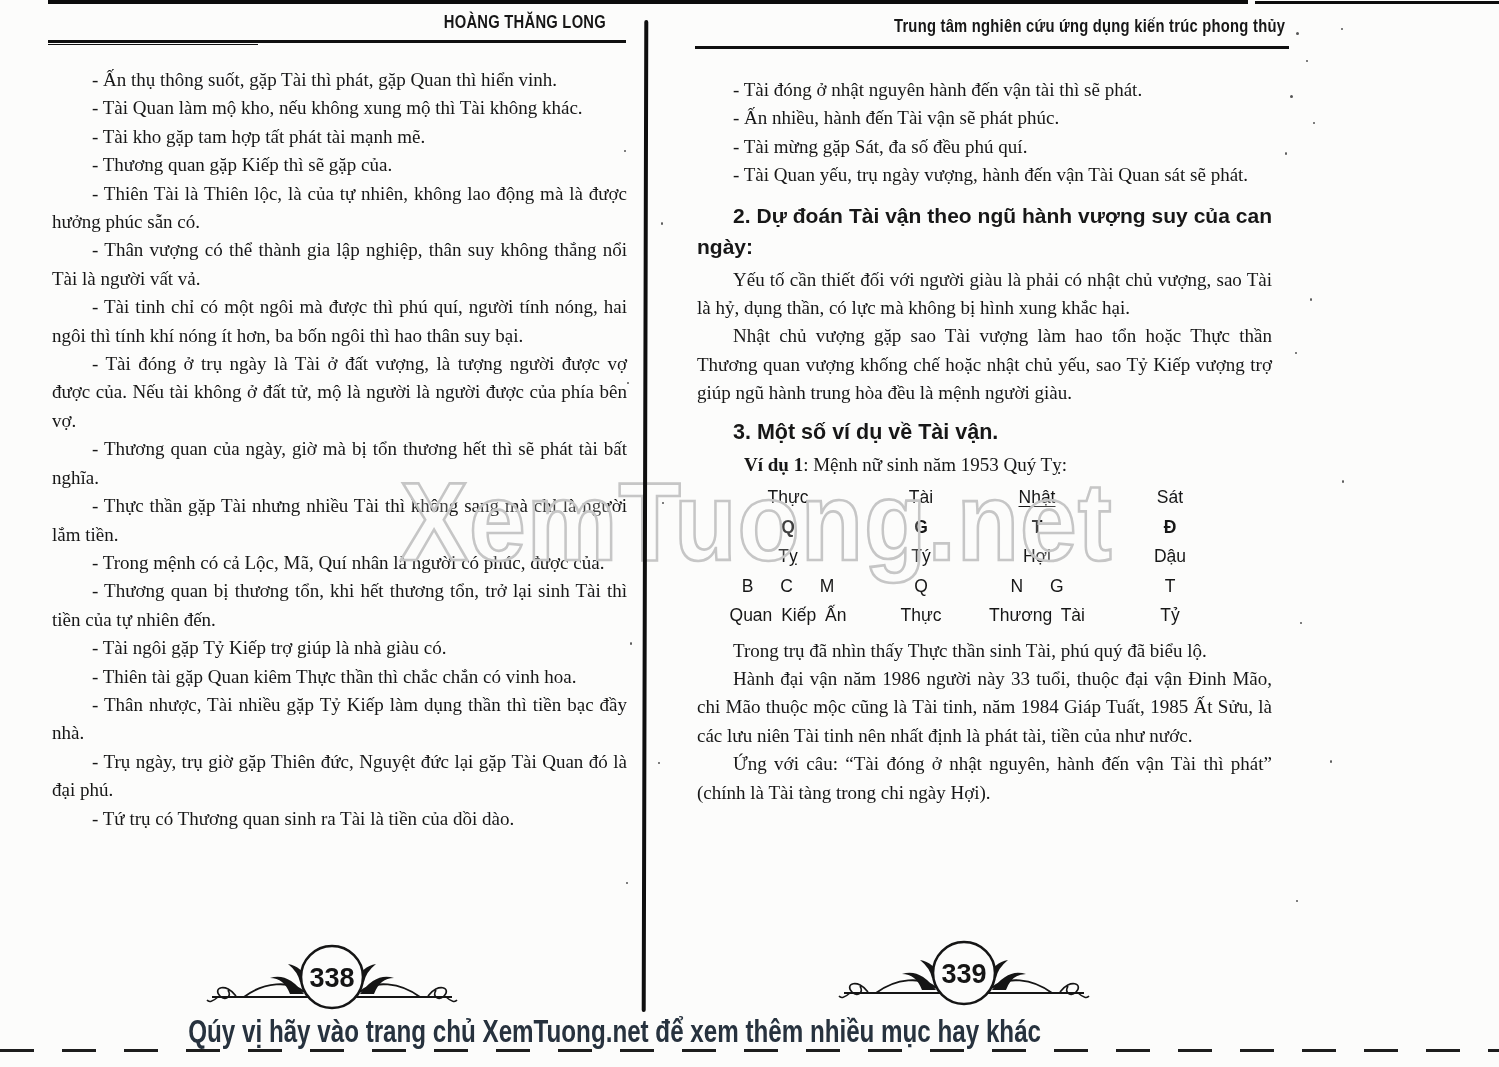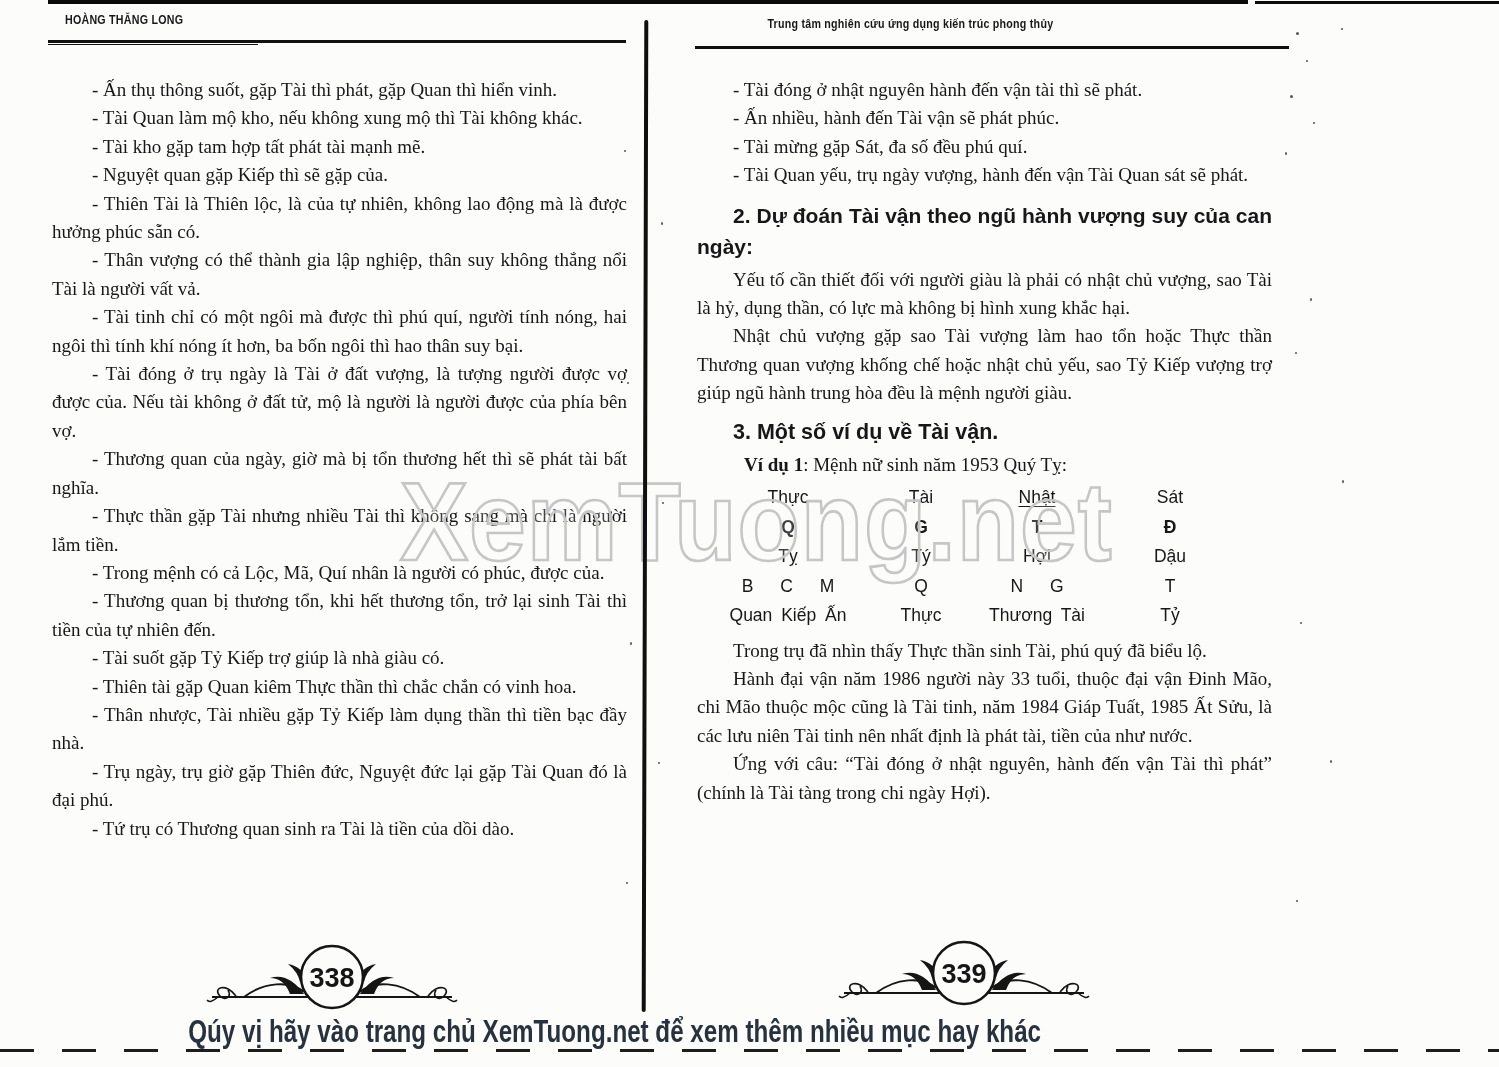--- a/index.html
+++ b/index.html
@@ -6,22 +6,22 @@
   .scan{position:relative;width:1499px;height:1067px;background:#fcfcfb;overflow:hidden;
         font-family:"Liberation Serif", serif;color:#171717;}
 
   
   .topline{position:absolute;background:#0c0c0c;}
   .gutter{position:absolute;left:643px;top:20px;width:4px;height:992px;background:#0f0f0f;
           transform:rotate(0.15deg);z-index:7;border-radius:2px;}
   .speck{position:absolute;background:#555;border-radius:50%;z-index:3;}
 
   
-  .running-head{position:absolute;text-align:left;font-family:"Liberation Sans",sans-serif;
-                font-weight:bold;font-size:13px;white-space:nowrap;z-index:2;}
+  .running-head{position:absolute;text-align:right;font-family:"Liberation Sans",sans-serif;
+                font-weight:bold;font-size:18px;white-space:nowrap;z-index:2;}
   .running-head>span{display:inline-block;transform:scaleX(0.82);transform-origin:center;
                 letter-spacing:0.3px;}
   .head-rule{position:absolute;background:#101010;z-index:2;}
 
   
   .body-col{position:absolute;width:575px;font-size:19px;line-height:28.4px;
             text-align:justify;z-index:2;}
   .bullet,.para{margin:0;text-indent:40px;}
   .right .bullet,.right .para{text-indent:36px;}
 
@@ -94,34 +94,34 @@
     <span>HOÀNG THĂNG LONG</span>
   </div>
   <div class="head-rule" style="left:48px;top:40px;width:578px;height:3px;"></div>
   <div class="head-rule" style="left:48px;top:44px;width:210px;height:1px;"></div>
 
   <div class="running-head" style="left:736px;top:16px;width:592px;">
     <span>Trung tâm nghiên cứu ứng dụng kiến trúc phong thủy</span>
   </div>
   <div class="head-rule" style="left:695px;top:46px;width:594px;height:3px;"></div>
 
-  <div class="body-col" style="left:52px;top:76px;">
+  <div class="body-col" style="left:52px;top:66px;">
     <p class="bullet">- Ấn thụ thông suốt, gặp Tài thì phát, gặp Quan thì hiển vinh.</p>
     <p class="bullet">- Tài Quan làm mộ kho, nếu không xung mộ thì Tài không khác.</p>
     <p class="bullet">- Tài kho gặp tam hợp tất phát tài mạnh mẽ.</p>
-    <p class="bullet">- Nguyệt quan gặp Kiếp thì sẽ gặp của.</p>
+    <p class="bullet">- Thương quan gặp Kiếp thì sẽ gặp của.</p>
     <p class="bullet">- Thiên Tài là Thiên lộc, là của tự nhiên, không lao động mà là được hưởng phúc sẵn có.</p>
     <p class="bullet">- Thân vượng có thể thành gia lập nghiệp, thân suy không thắng nổi Tài là người vất vả.</p>
     <p class="bullet">- Tài tinh chỉ có một ngôi mà được thì phú quí, người tính nóng, hai ngôi thì tính khí nóng ít hơn, ba bốn ngôi thì hao thân suy bại.</p>
     <p class="bullet">- Tài đóng ở trụ ngày là Tài ở đất vượng, là tượng người được vợ được của. Nếu tài không ở đất tử, mộ là người là người được của phía bên vợ.</p>
     <p class="bullet">- Thương quan của ngày, giờ mà bị tổn thương hết thì sẽ phát tài bất nghĩa.</p>
     <p class="bullet">- Thực thần gặp Tài nhưng nhiều Tài thì không sang mà chỉ là người lắm tiền.</p>
     <p class="bullet">- Trong mệnh có cả Lộc, Mã, Quí nhân là người có phúc, được của.</p>
     <p class="bullet">- Thương quan bị thương tổn, khi hết thương tổn, trở lại sinh Tài thì tiền của tự nhiên đến.</p>
-    <p class="bullet">- Tài suốt gặp Tỷ Kiếp trợ giúp là nhà giàu có.</p>
+    <p class="bullet">- Tài ngôi gặp Tỷ Kiếp trợ giúp là nhà giàu có.</p>
     <p class="bullet">- Thiên tài gặp Quan kiêm Thực thần thì chắc chắn có vinh hoa.</p>
     <p class="bullet">- Thân nhược, Tài nhiều gặp Tỷ Kiếp làm dụng thần thì tiền bạc đầy nhà.</p>
     <p class="bullet">- Trụ ngày, trụ giờ gặp Thiên đức, Nguyệt đức lại gặp Tài Quan đó là đại phú.</p>
     <p class="bullet">- Tứ trụ có Thương quan sinh ra Tài là tiền của dồi dào.</p>
   </div>
 
   <div class="body-col right" style="left:697px;top:76px;">
     <p class="bullet">- Tài đóng ở nhật nguyên hành đến vận tài thì sẽ phát.</p>
     <p class="bullet">- Ấn nhiều, hành đến Tài vận sẽ phát phúc.</p>
     <p class="bullet">- Tài mừng gặp Sát, đa số đều phú quí.</p>

